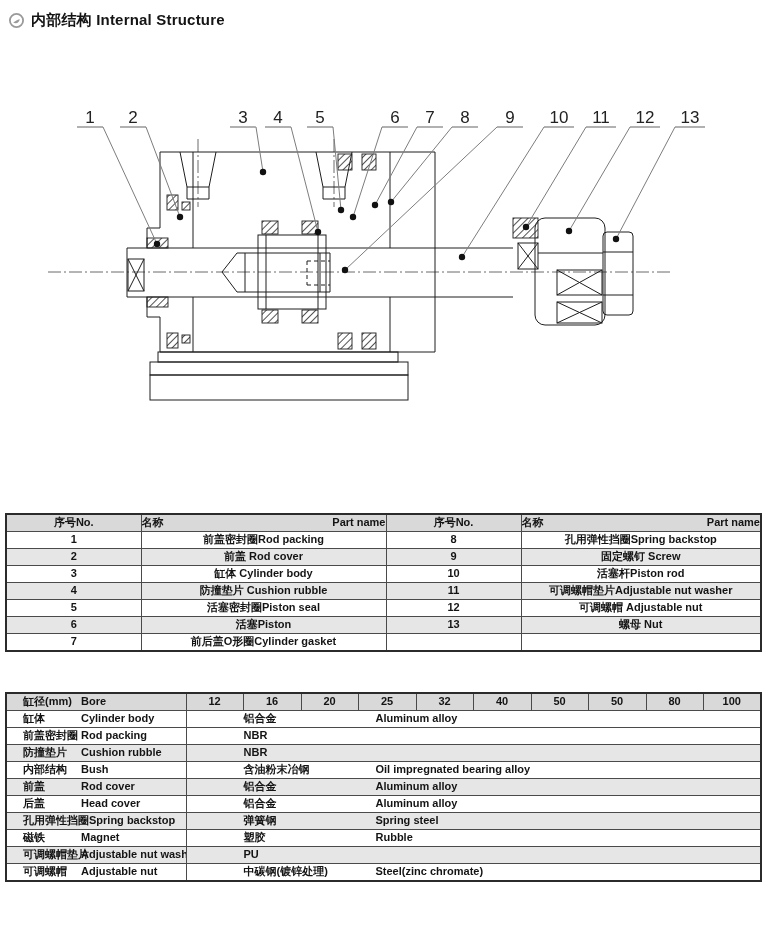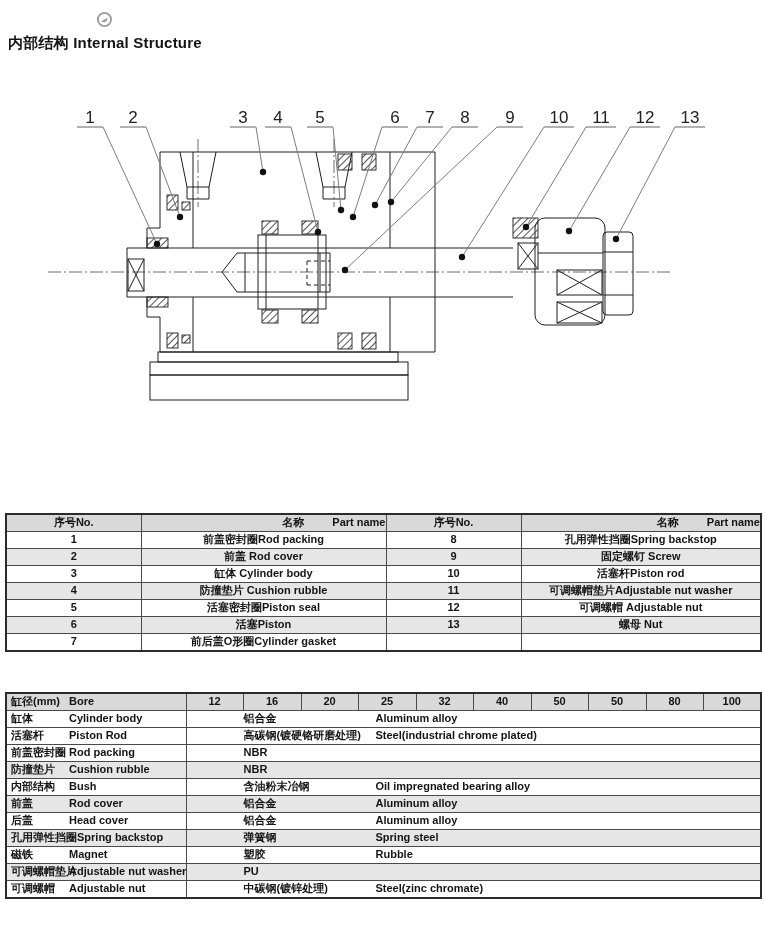--- a/index.html
+++ b/index.html
@@ -4,38 +4,38 @@
 <style>
   html,body{margin:0;padding:0;}
   body{
     width:765px;height:951px;background:#ffffff;position:relative;
     font-family:"Liberation Sans","DejaVu Sans",sans-serif;color:#141414;
     -webkit-font-smoothing:antialiased;
   }
   .page{position:absolute;inset:0;overflow:hidden;}
 
   
-  .hdr{position:absolute;top:11px;left:8px;display:flex;align-items:center;gap:6px;flex-direction:column;}
+  .hdr{position:absolute;top:11px;left:8px;display:flex;align-items:center;gap:6px;}
   .hdr .title{font-size:15px;font-weight:bold;letter-spacing:.2px;white-space:nowrap;}
 
   
   .diagram{position:absolute;left:0;top:95px;}
   .diagram text{font-size:17px;fill:#222;}
 
   
   table{border-collapse:collapse;table-layout:fixed;background:#fff;border-radius:13px;}
   table{border:2px solid #2b2b2b;}
   td{border:1px solid #4a4a4a;font-size:11px;font-weight:bold;text-align:center;
      padding:0;height:16px;line-height:1.05;overflow:hidden;white-space:nowrap;}
   tr.alt td{background:#e6e6e6;}
   tr.head td{background:#d9d9d9;}
   .parts{position:absolute;left:5px;top:513px;width:755px;}
   .mats{position:absolute;left:5px;top:692px;width:757px;}
-  .hflex{display:flex;justify-content:flex-end;align-items:center;gap:28px;}
-  .lab{display:flex;align-items:center;text-align:left;padding-left:4px;}
+  .hflex{display:flex;justify-content:space-between;align-items:center;gap:28px;}
+  .lab{display:flex;align-items:center;text-align:left;padding-left:16px;}
   .lab .cn{display:inline-block;min-width:58px;}
   .matcell{display:flex;align-items:center;text-align:left;padding-left:57px;}
   .matcell .cn{display:inline-block;min-width:132px;}
 </style>
 </head>
 <body>
 
 <div class="page">
 
   <div class="hdr">
@@ -311,34 +311,20 @@
           <td colspan="10">
             <div class="matcell">
               <span class="cn">铝合金</span>
               <span>Aluminum alloy</span>
             </div>
           </td>
         </tr>
         <tr>
           <td>
             <div class="lab">
-              <span class="cn">活塞杆</span>
-              <span>Piston Rod</span>
-            </div>
-          </td>
-          <td colspan="10">
-            <div class="matcell">
-              <span class="cn">高碳钢(镀硬铬研磨处理)</span>
-              <span>Steel(industrial chrome plated)</span>
-            </div>
-          </td>
-        </tr>
-        <tr>
-          <td>
-            <div class="lab">
               <span class="cn">前盖密封圈</span>
               <span>Rod packing</span>
             </div>
           </td>
           <td colspan="10">
             <div class="matcell">
               <span class="cn">NBR</span>
               <span></span>
             </div>
           </td>

